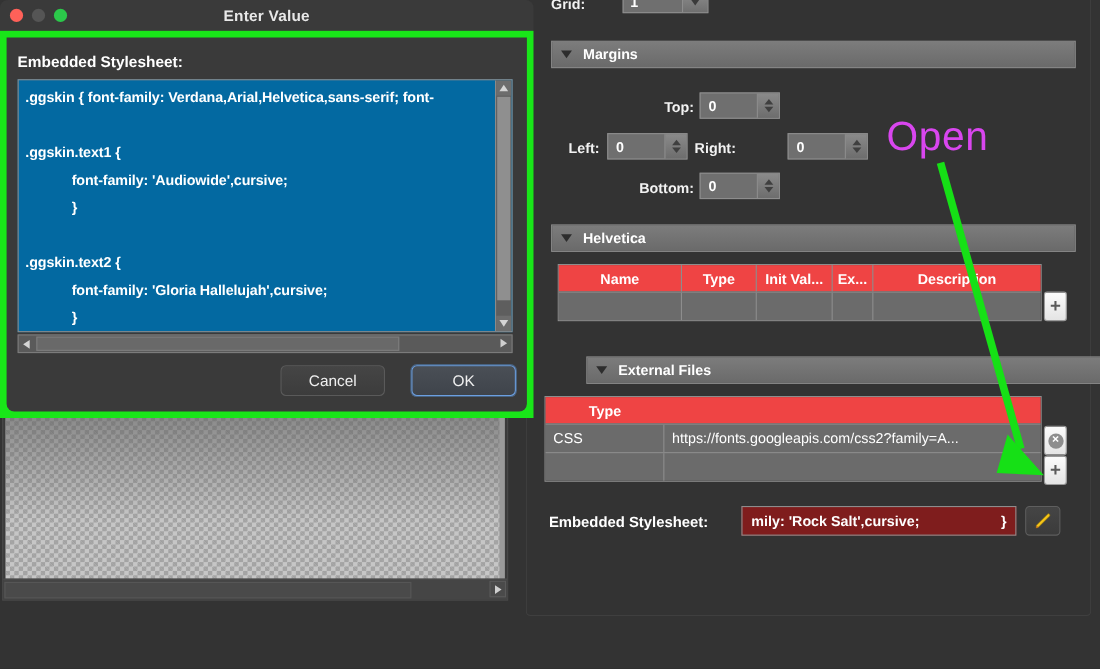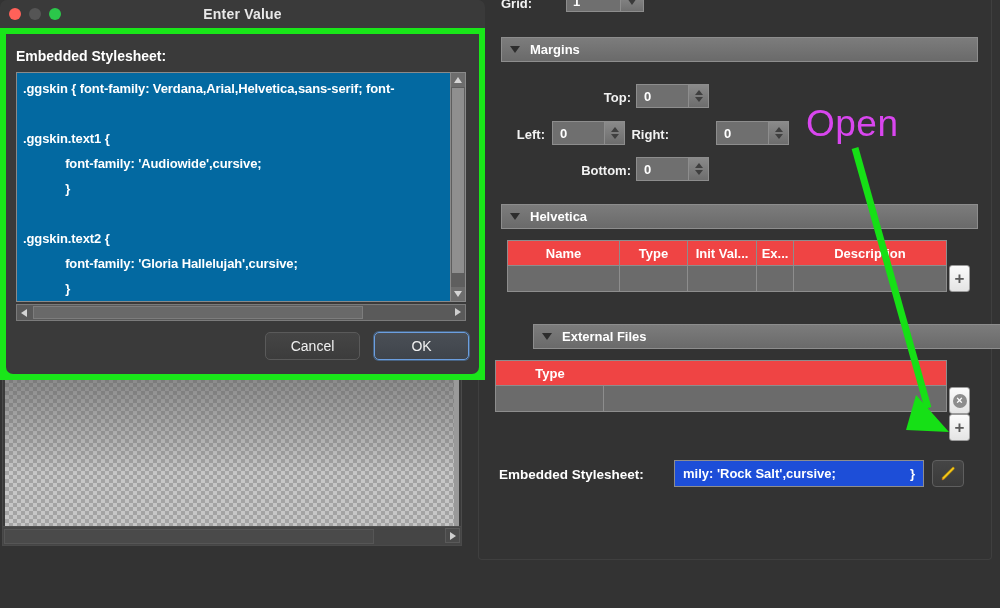--- a/index.html
+++ b/index.html
@@ -112,21 +112,21 @@
   .dlg-hscroll {
     position: absolute; left: 10px; top: 270px; width: 450px; height: 17px;
     background: #5a5a5a; border: 1px solid #7b7b7b; box-sizing: border-box;
     display:flex; align-items:center;
   }
   .hs-arrow { width: 14px; height: 13px; display:flex;align-items:center;justify-content:center; }
   .tri-l { width:0;height:0;border-right:6px solid #d5d5d5;border-top:4px solid transparent;border-bottom:4px solid transparent; }
   .dlg-hthumb { position:absolute; left:16px; top:1px; width:330px; height:13px; background:#696969; border:1px solid #7d7d7d; box-sizing:border-box;}
   .dlg-buttons {
     position: absolute; right: 10px; top: 298px;
-    display: flex; gap: 14px; margin-left: 36px;
+    display: flex; gap: 24px; margin-left: 36px;
   }
   .btn {
     height: 28px; min-width: 95px; padding: 0 16px;
     border-radius: 5px; box-sizing: border-box;
     background: linear-gradient(#454545,#3c3c3c);
     border: 1px solid #5a5a5a;
     color: #f0f0f0; font-size: 14px;
     display: flex; align-items: center; justify-content: center;
     font-family: "Liberation Sans", sans-serif;
   }
@@ -213,21 +213,21 @@
     display: flex; align-items: center; justify-content: center;
     color: #5a5a5a; font-size: 17px; font-weight: bold; line-height: 1;
   }
   .xcircle {
     width: 14px; height: 14px; border-radius: 50%; background: #8d8d8d;
     color:#fff; font-size: 11px; display:flex;align-items:center;justify-content:center;
     font-weight: bold;
   }
   .embed-label { position: absolute; color: #ffffff; font-size: 13.5px; font-weight: bold; }
   .embed-input {
-    position: absolute; background: #1d4ed8; border: 1px solid #8d8d8d;
+    position: absolute; background: #7f1d1d; border: 1px solid #8d8d8d;
     box-sizing: border-box; display: flex; align-items: center; justify-content: space-between;
     color: #ffffff; font-size: 13px; font-weight: bold; padding: 0 8px;
   }
   .pencil-btn {
     position: absolute; width: 32px; height: 27px;
     background: linear-gradient(#454545,#3b3b3b);
     border: 1px solid #5f5f5f; border-radius: 4px; box-sizing: border-box;
     display: flex; align-items: center; justify-content: center;
   }
 
@@ -343,20 +343,24 @@
       <div class="mini-btn" style="left:470px; top:265px;">+</div>
 
       <div class="section-header" style="left:22px; top:324px; width:477px;margin-left:32px;">
         <div class="sec-tri"></div>
         <span class="sec-title">External Files</span>
       </div>
 
       <div class="tbl" style="left:16px; top:360px; width:452px;">
         <div class="tbl-head">
           <div class="th" style="width:108px;">Type</div>
+        </div>
+        <div class="tr">
+          <div class="td" style="width:108px;">CSS</div>
+          <div class="td" style="width:342px;">https://fonts.googleapis.com/css2?family=A...</div>
         </div>
         <div class="tr">
           <div class="td" style="width:108px;"></div>
           <div class="td" style="width:342px;"></div>
         </div>
       </div>
       <div class="mini-btn" style="left:470px; top:387px;">
         <span class="xcircle">×</span>
       </div>
       <div class="mini-btn" style="left:470px; top:414px;">+</div>

